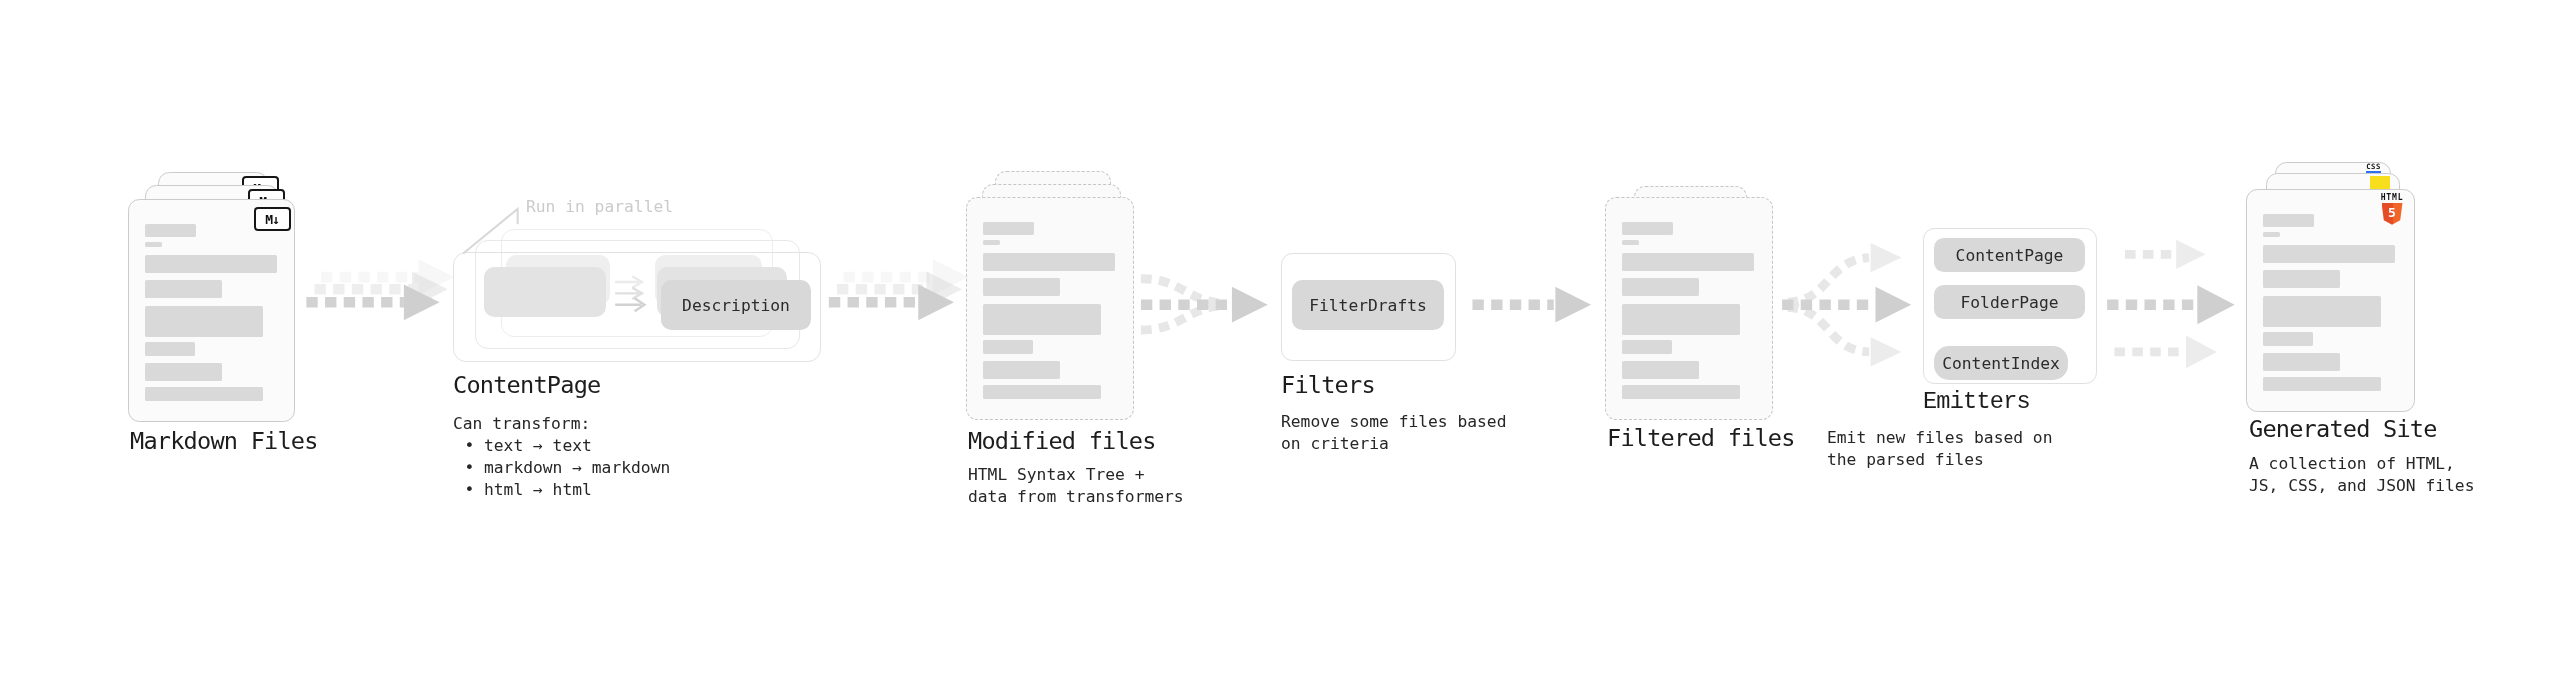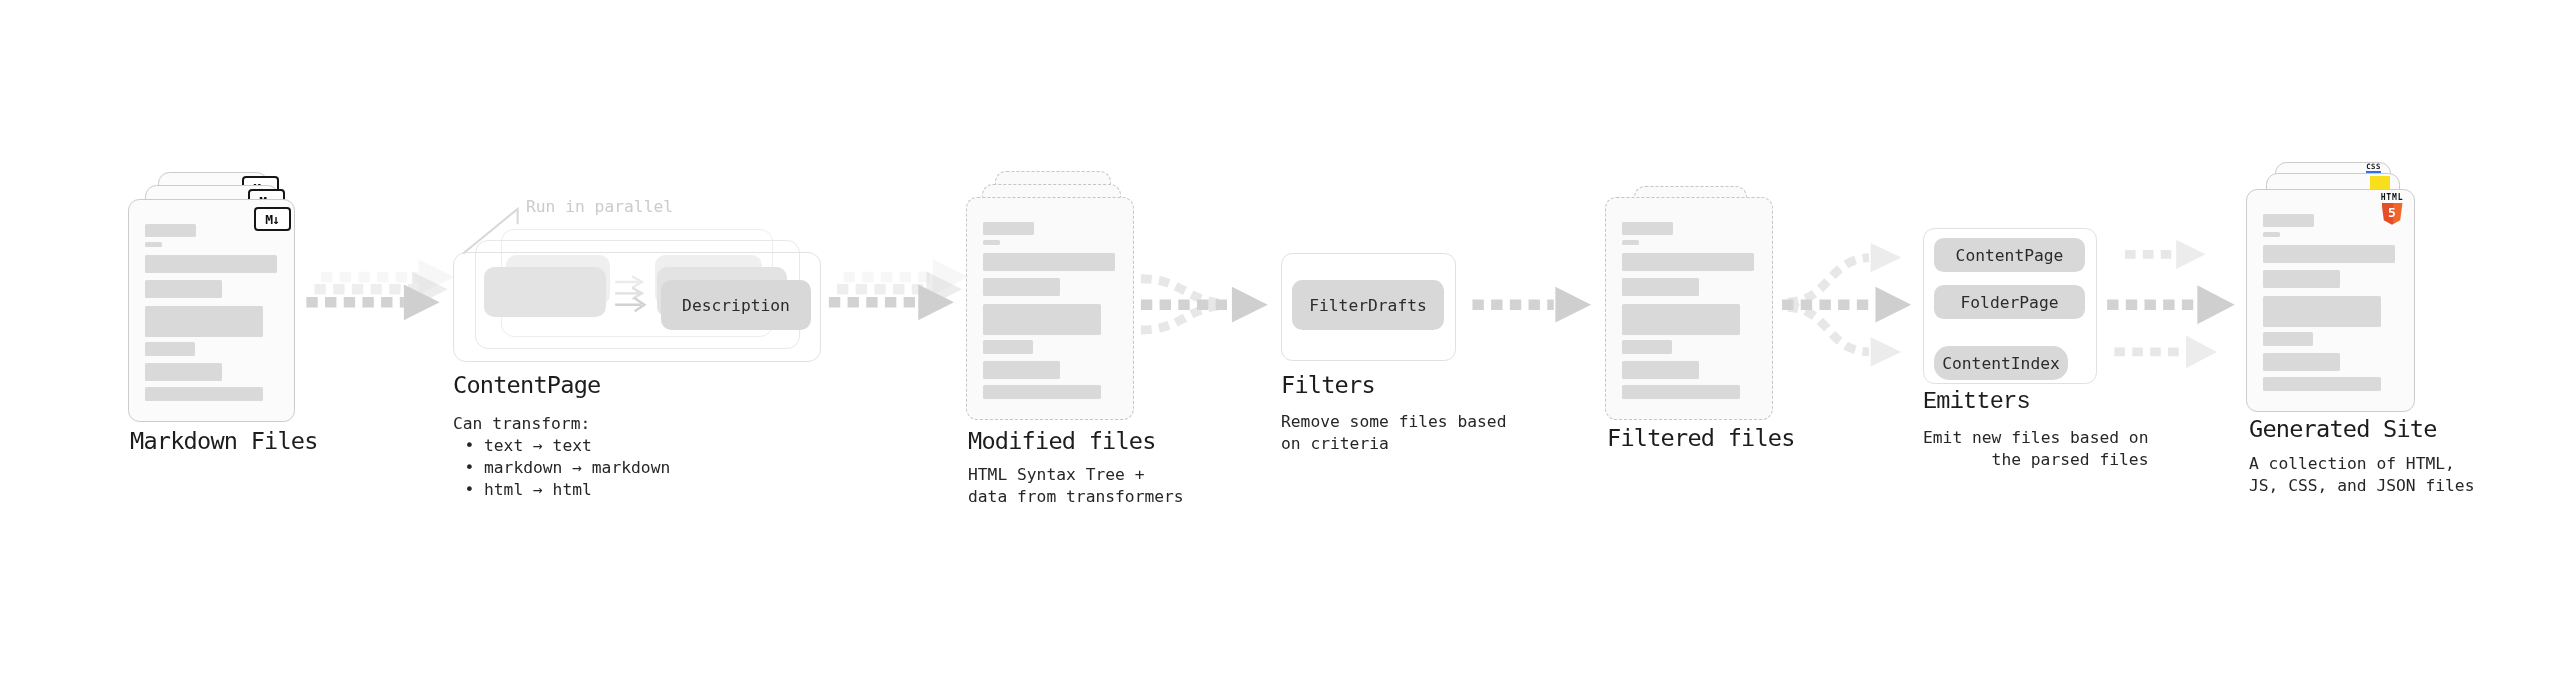--- a/index.html
+++ b/index.html
@@ -133,21 +133,21 @@
       <div class="bar" style="top: 163px; width: 77px; height: 18px;"></div>
       <div class="bar" style="top: 187px; width: 118px; height: 14px;"></div>
     </div>
   <div class="heading" style="left:1607px;top:424px;">Filtered files</div>
 
   <div class="box" style="left:1923px;top:228px;width:172px;height:154px;"></div>
   <div class="pill" style="left:1934px;top:238px;width:151px;height:34px;border-radius:9.8px;text-align:center;">ContentPage</div>
   <div class="pill" style="left:1934px;top:285px;width:151px;height:34px;border-radius:9.8px;">FolderPage</div>
   <div class="pill" style="left:1934px;top:332px;width:134px;height:34px;border-radius:15px;margin-top:14px;">ContentIndex</div>
   <div class="heading" style="left:1923px;top:388px;font-family:Liberation Mono, monospace;">Emitters</div>
-  <div class="body-text" style="left:1923px;top:427px;text-align:right;">
+  <div class="body-text" style="left:1827px;top:427px;">
     <div>Emit new files based on</div>
     <div>the parsed files</div>
   </div>
 
   <div class="doc" style="left:2275px;top:162px;width:114px;"></div>
   <div class="css-badge" style="left:2363px;top:163px;">
     <div class="css-word">CSS</div>
     <div class="css-bar"></div>
   </div>
   <div class="doc" style="left:2266px;top:173px;width:132px;"></div>

